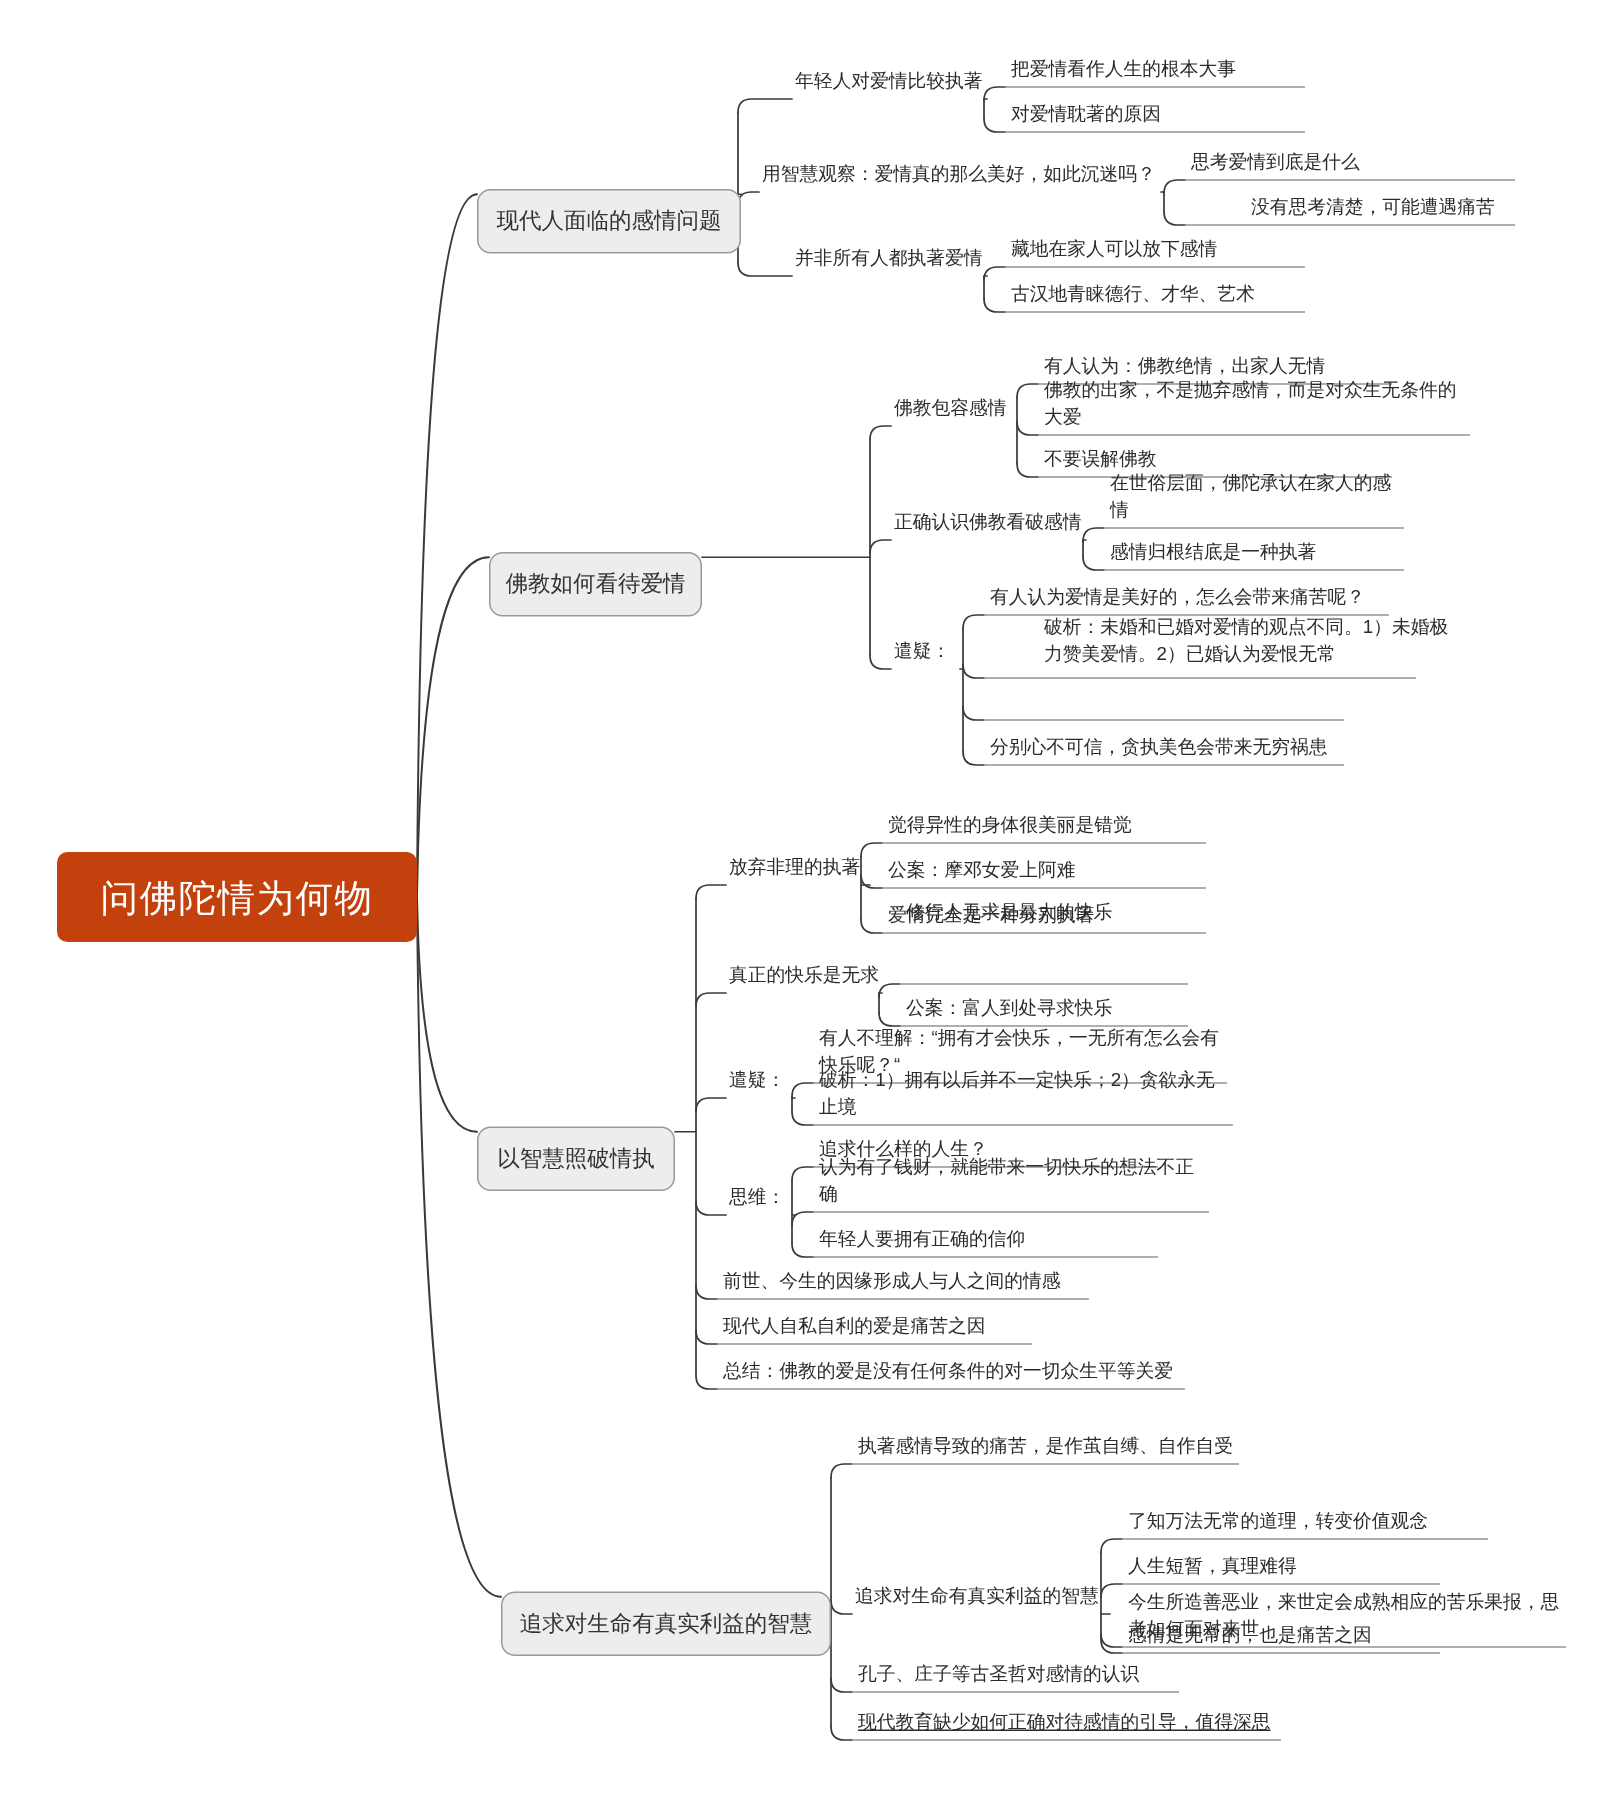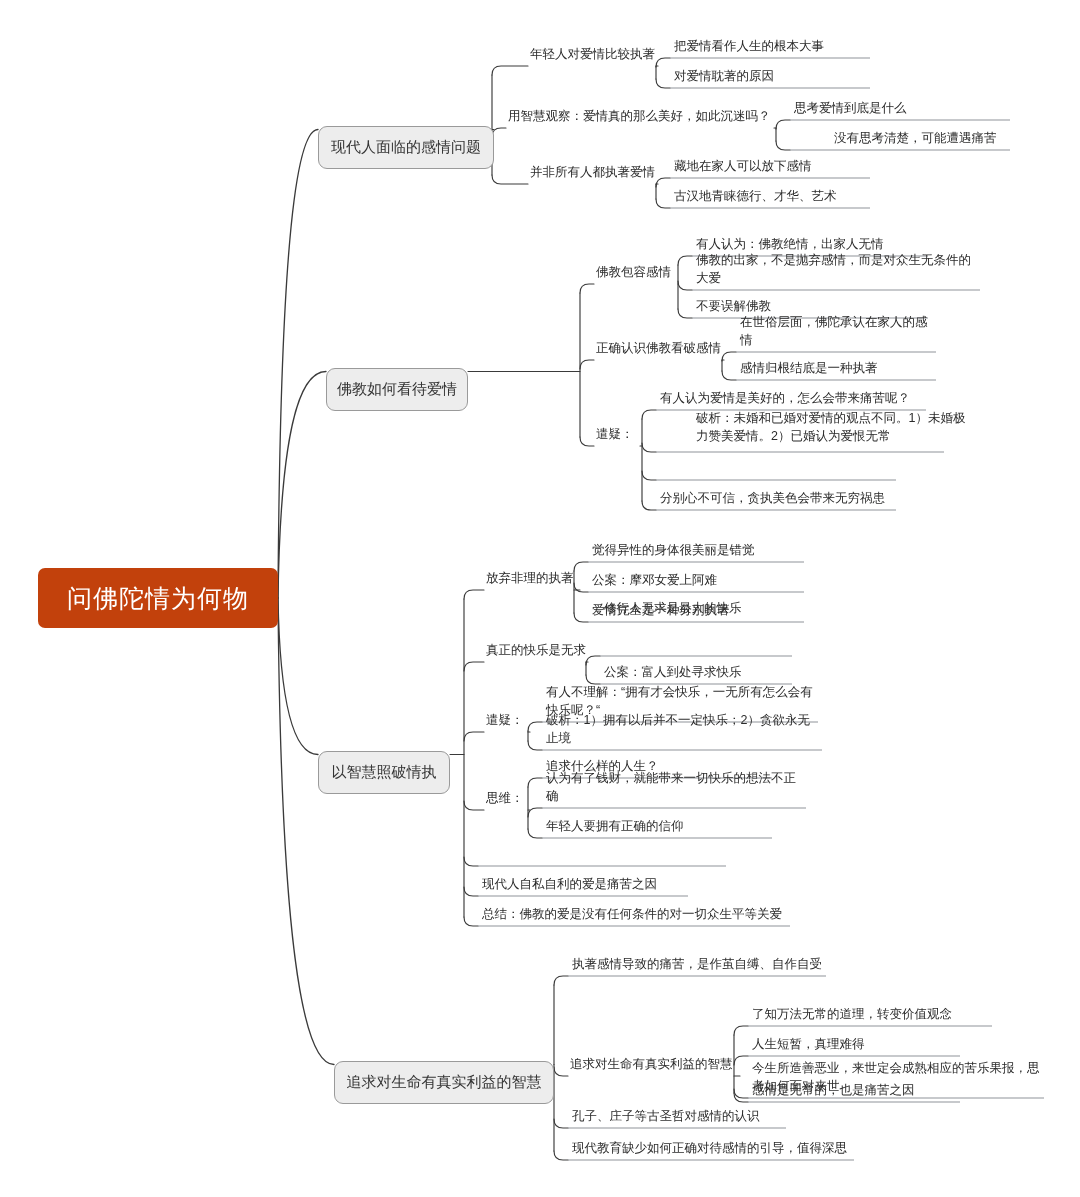--- a/index.html
+++ b/index.html
@@ -229,25 +229,26 @@
       <div class="node label" style="left: 484px; top: 640px; width: 104px; height: 22px;">真正的快乐是无求</div>
       <div class="node leaf" style="left: 600px; top: 598px; width: 192px; height: 22px;">修行人无求是最大的快乐</div>
       <div class="node leaf" style="left: 600px; top: 662px; width: 192px; height: 22px;">公案：富人到处寻求快乐</div>
       <div class="node label" style="left: 484px; top: 710px; width: 46px; height: 22px;">遣疑：</div>
       <div class="node leaf wrap" style="left: 542px; top: 682px; width: 276px; height: 40px;">有人不理解：“拥有才会快乐，一无所有怎么会有快乐呢？“</div>
       <div class="node leaf" style="left: 542px; top: 728px; width: 280px; height: 22px;">破析：1）拥有以后并不一定快乐；2）贪欲永无止境</div>
       <div class="node label" style="left: 484px; top: 788px; width: 46px; height: 22px;">思维：</div>
       <div class="node leaf" style="left: 542px; top: 756px; width: 230px; height: 22px;">追求什么样的人生？</div>
       <div class="node leaf" style="left: 542px; top: 786px; width: 264px; height: 22px;">认为有了钱财，就能带来一切快乐的想法不正确</div>
       <div class="node leaf" style="left: 542px; top: 816px; width: 230px; height: 22px; text-align: right;">年轻人要拥有正确的信仰</div>
+      <div class="node leaf" style="left: 478px; top: 844px; width: 248px; height: 22px;">前世、今生的因缘形成人与人之间的情感</div>
       <div class="node leaf" style="left: 478px; top: 874px; width: 210px; height: 22px;">现代人自私自利的爱是痛苦之因</div>
       <div class="node leaf" style="left: 478px; top: 904px; width: 312px; height: 22px;">总结：佛教的爱是没有任何条件的对一切众生平等关爱</div>
       <div class="node topic" style="left: 334px; top: 1043px; width: 220px; height: 43px; background: rgb(237, 237, 237); border-color: rgb(154, 154, 154);">追求对生命有真实利益的智慧</div>
       <div class="node leaf" style="left: 568px; top: 954px; width: 258px; height: 22px;">执著感情导致的痛苦，是作茧自缚、自作自受</div>
       <div class="node label" style="left: 568px; top: 1054px; width: 172px; height: 22px;">追求对生命有真实利益的智慧</div>
       <div class="node leaf" style="left: 748px; top: 1004px; width: 244px; height: 22px;">了知万法无常的道理，转变价值观念</div>
       <div class="node leaf" style="left: 748px; top: 1034px; width: 212px; height: 22px;">人生短暂，真理难得</div>
       <div class="node leaf wrap" style="left: 748px; top: 1058px; width: 296px; height: 40px;">今生所造善恶业，来世定会成熟相应的苦乐果报，思考如何面对来世</div>
       <div class="node leaf" style="left: 748px; top: 1080px; width: 212px; height: 22px;">感情是无常的，也是痛苦之因</div>
       <div class="node leaf" style="left: 568px; top: 1106px; width: 218px; height: 22px;">孔子、庄子等古圣哲对感情的认识</div>
-      <div class="node leaf" style="left: 568px; top: 1138px; width: 286px; height: 22px;">现代教育缺少如何正确对待感情的引导，值得深思</div>
+      <div class="node leaf" style="left: 568px; top: 1138px; width: 286px; height: 22px; text-decoration: underline;">现代教育缺少如何正确对待感情的引导，值得深思</div>
     </div>
 </div>
 
 </body></html>

